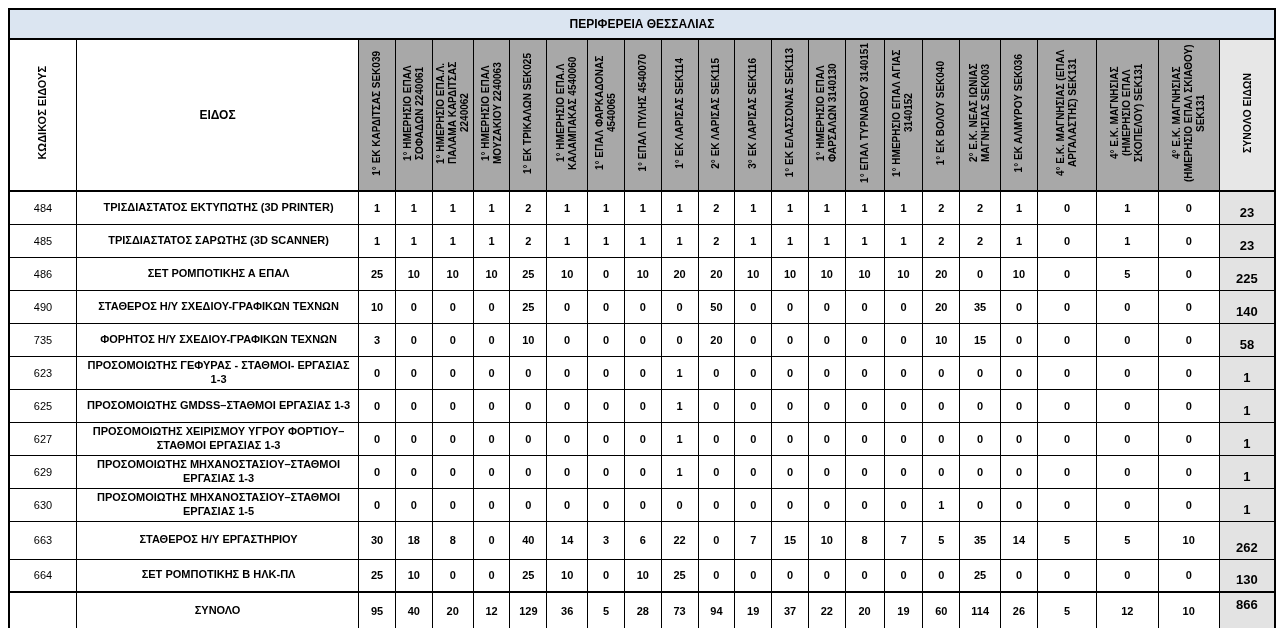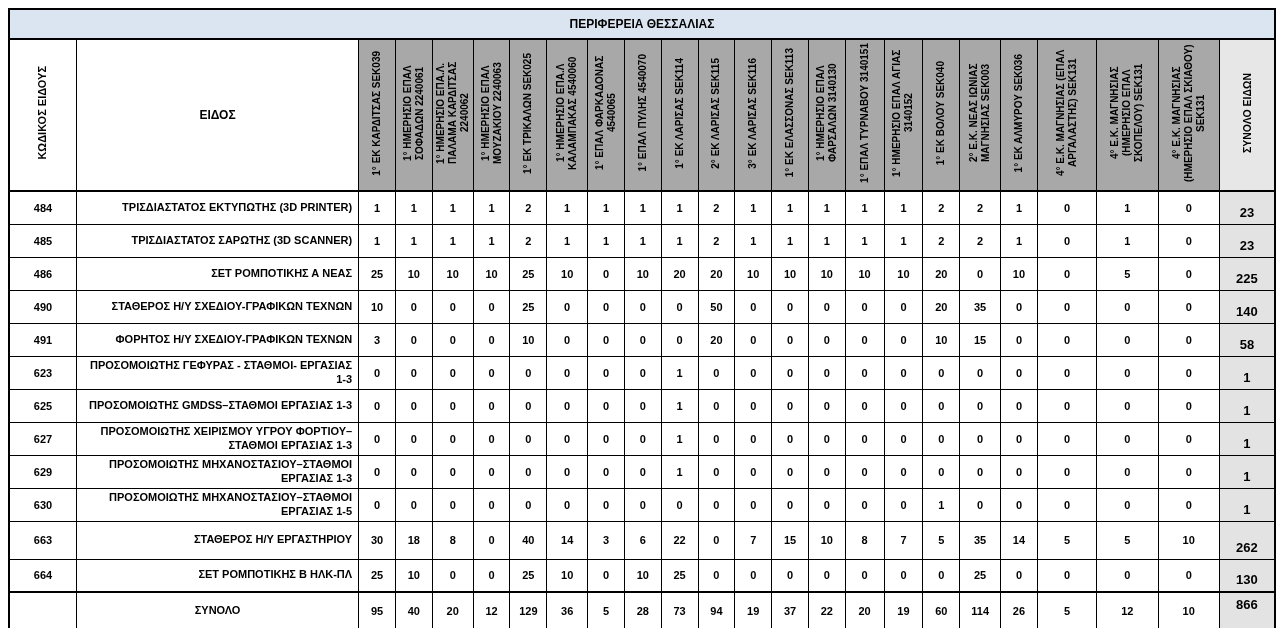--- a/index.html
+++ b/index.html
@@ -13,22 +13,22 @@
   th.code-h, th.item-h { background:#ffffff; }
   th.school-h { background:#a8a8a8; }
   th.total-h { background:#e7e7e7; }
   th.item-h { font-weight:bold; font-size:12px;border-radius:25px; }
   .vert { display:inline-block; writing-mode:vertical-rl; transform:rotate(180deg); font-weight:bold; font-size:10px; line-height:1.2; max-height:142px; white-space:normal; }
   th.code-h .vert { font-size:11px; }
   th.total-h .vert { font-size:10.5px; }
   
   tbody tr { height:33px; }
   tbody tr.tall { height:38px; }
-  td.code { text-align:center; font-weight:bold; font-size:11px; background:#fff; }
-  td.item { text-align:right; font-weight:bold; font-size:11px; padding:1px 6px 1px 8px; background:#fff; line-height:1.25; }
+  td.code { text-align:center; font-weight:normal; font-size:11px; background:#fff; }
+  td.item { text-align:center; font-weight:bold; font-size:11px; padding:1px 6px 1px 8px; background:#fff; line-height:1.25; }
   td.qty  { text-align:center; font-weight:bold; font-size:11px; background:#fff; }
   td.rowtotal { text-align:center; font-weight:bold; font-size:13px; background:#e3e3e3; vertical-align:bottom; padding-bottom:4px; }
   tr.sum td { border-top:2px solid #000; border-bottom:2px solid #000; font-weight:bold; }
   tr.sum td.item { text-align:center; padding:11px; }
   tr.sum td.rowtotal { vertical-align:middle; padding-bottom:12px; }
 </style>
 </head>
 <body>
 
 <div class="page">
@@ -138,21 +138,21 @@
           <td class="qty">2</td>
           <td class="qty">2</td>
           <td class="qty">1</td>
           <td class="qty">0</td>
           <td class="qty">1</td>
           <td class="qty">0</td>
           <td class="rowtotal">23</td>
         </tr>
         <tr>
           <td class="code">486</td>
-          <td class="item">ΣΕΤ ΡΟΜΠΟΤΙΚΗΣ Α ΝΕΑΣ</td>
+          <td class="item">ΣΕΤ ΡΟΜΠΟΤΙΚΗΣ Α ΕΠΑΛ</td>
           <td class="qty">25</td>
           <td class="qty">10</td>
           <td class="qty">10</td>
           <td class="qty">10</td>
           <td class="qty">25</td>
           <td class="qty">10</td>
           <td class="qty">0</td>
           <td class="qty">10</td>
           <td class="qty">20</td>
           <td class="qty">20</td>
@@ -189,21 +189,21 @@
           <td class="qty">0</td>
           <td class="qty">20</td>
           <td class="qty">35</td>
           <td class="qty">0</td>
           <td class="qty">0</td>
           <td class="qty">0</td>
           <td class="qty">0</td>
           <td class="rowtotal">140</td>
         </tr>
         <tr>
-          <td class="code">491</td>
+          <td class="code">735</td>
           <td class="item">ΦΟΡΗΤΟΣ Η/Υ ΣΧΕΔΙΟΥ-ΓΡΑΦΙΚΩΝ ΤΕΧΝΩΝ</td>
           <td class="qty">3</td>
           <td class="qty">0</td>
           <td class="qty">0</td>
           <td class="qty">0</td>
           <td class="qty">10</td>
           <td class="qty">0</td>
           <td class="qty">0</td>
           <td class="qty">0</td>
           <td class="qty">0</td>

